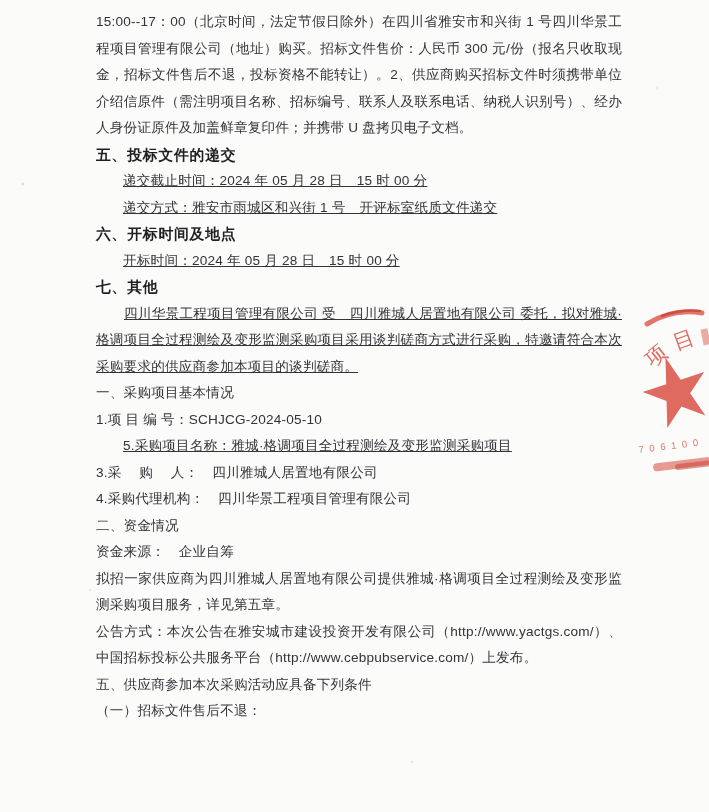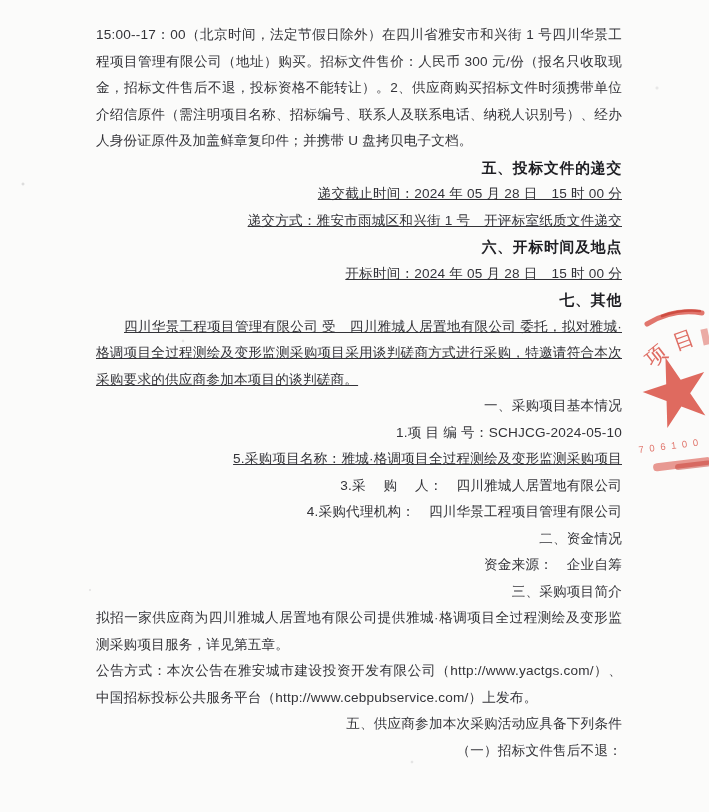--- a/index.html
+++ b/index.html
@@ -11,28 +11,27 @@
       radial-gradient(circle 1px at 183px 341px, #d2d2d2 0, transparent 1.8px),
       radial-gradient(circle 1.4px at 657px 88px, #dedede 0, transparent 2.2px),
       radial-gradient(circle 1px at 412px 762px, #d6d6d6 0, transparent 1.8px),
       radial-gradient(circle 1px at 90px 590px, #d9d9d9 0, transparent 1.6px);
     font-family:"Liberation Sans","DejaVu Sans",sans-serif;
     color:#2e2e33;
     overflow:hidden;
     position:relative;
   }
   .page{
-    position:absolute;left:96px;top:22px;width:526px;
+    position:absolute;left:96px;top:9px;width:526px;
   }
   .row{
     font-size:13.6px;
     line-height:26.5px;
     letter-spacing:.2px;
     color:#333338;
-    text-align:right;
   }
   .h{
     font-weight:bold;
     font-size:14.8px;
     color:#1e1e23;
     letter-spacing:.8px;
   }
   .jst{text-align:justify;}
   .ind{text-indent:28px;text-decoration:underline;}
   .sub{padding-left:27px;text-decoration:underline;}
@@ -55,21 +54,20 @@
   <div class="row sub">开标时间：2024 年 05 月 28 日　15 时 00 分</div>
   <div class="row h">七、其他</div>
   <div class="row jst ind">四川华景工程项目管理有限公司 受　四川雅城人居置地有限公司 委托，拟对雅城·格调项目全过程测绘及变形监测采购项目采用谈判磋商方式进行采购，特邀请符合本次采购要求的供应商参加本项目的谈判磋商。</div>
   <div class="row">一、采购项目基本情况</div>
   <div class="row">1.项 目  编 号：SCHJCG-2024-05-10</div>
   <div class="row sub">5.采购项目名称：雅城·格调项目全过程测绘及变形监测采购项目</div>
   <div class="row">3.采　 购　 人：　四川雅城人居置地有限公司</div>
   <div class="row">4.采购代理机构：　四川华景工程项目管理有限公司</div>
   <div class="row">二、资金情况</div>
   <div class="row">资金来源：　企业自筹</div>
-  <div class="row">三、采购项目简介</div>
   <div class="row jst">拟招一家供应商为四川雅城人居置地有限公司提供雅城·格调项目全过程测绘及变形监测采购项目服务，详见第五章。</div>
   <div class="row jst">公告方式：本次公告在雅安城市建设投资开发有限公司（http://www.yactgs.com/）、中国招标投标公共服务平台（http://www.cebpubservice.com/）上发布。</div>
   <div class="row">五、供应商参加本次采购活动应具备下列条件</div>
   <div class="row">（一）招标文件售后不退：</div>
 </div>
 
 <div class="stamp">
   <svg width="74" height="178" viewBox="0 0 74 178" xmlns="http://www.w3.org/2000/svg">
 
     <path d="M 12 21 Q 38 5 67 10" fill="none" stroke="#d8493d" stroke-width="5" stroke-linecap="round" opacity="0.75"></path>

